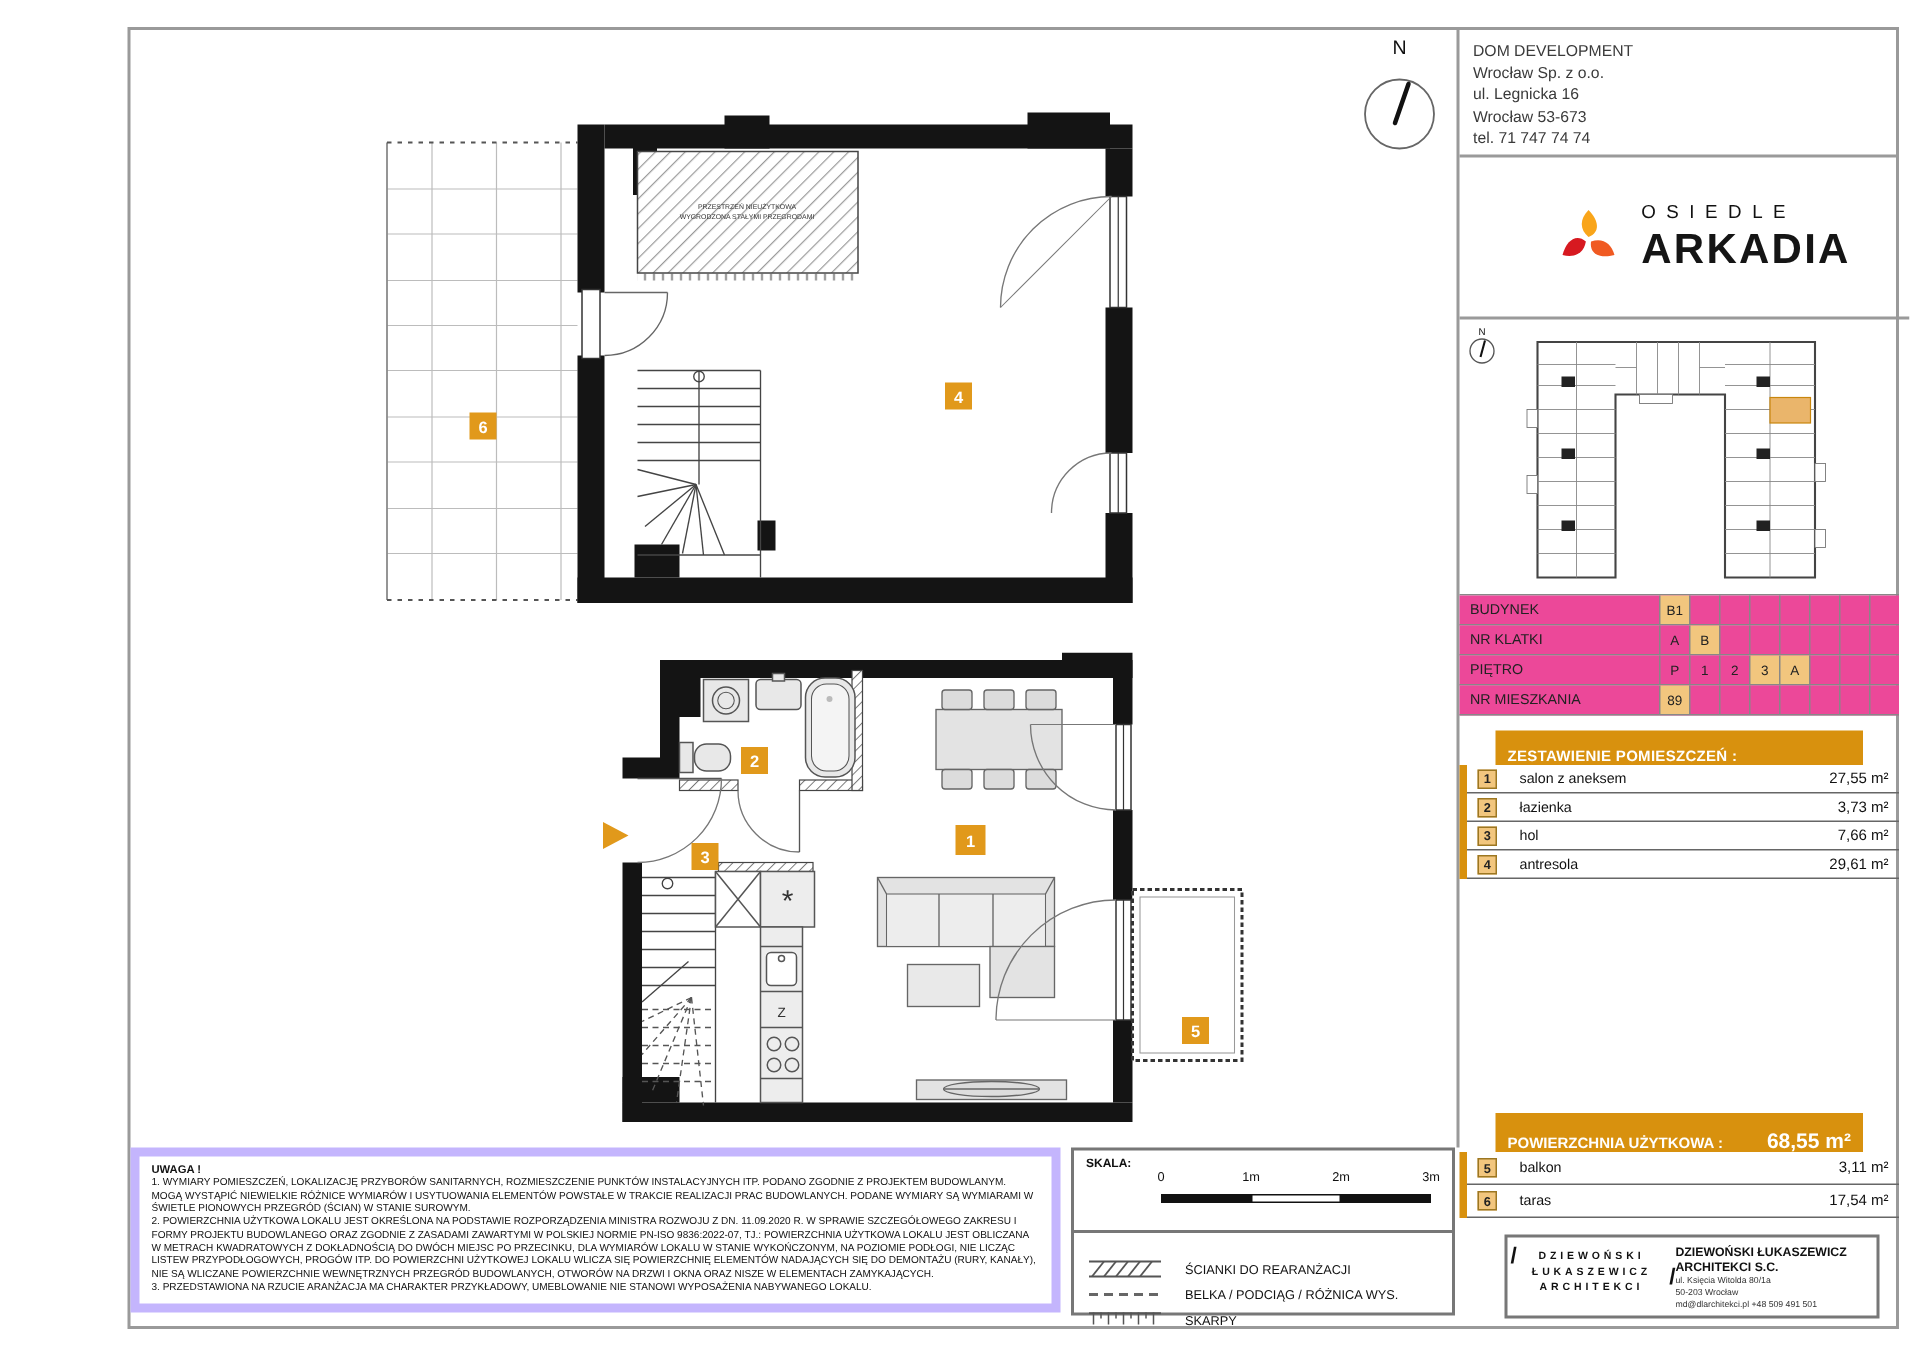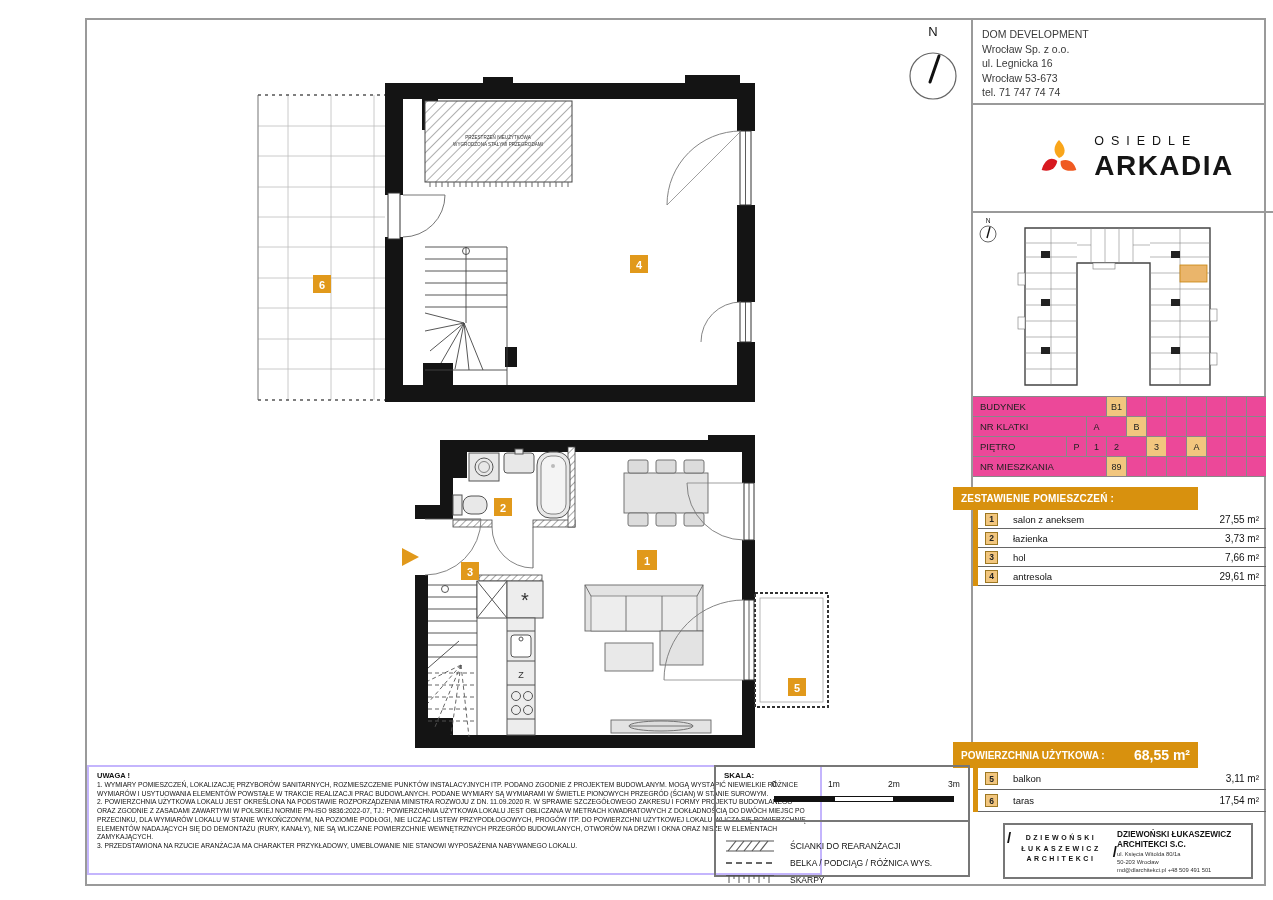--- a/index.html
+++ b/index.html
@@ -20,36 +20,36 @@
   .dom-text{position:absolute;left:26px;top:20px;width:60px;text-align:center;color:#fff;font-weight:bold;font-size:17px;letter-spacing:.5px;}
   .dom-sub{position:absolute;left:26px;top:38px;width:60px;text-align:center;color:#fff;font-weight:bold;font-size:4.6px;letter-spacing:.4px;}
   .arkadia-box{left:973px;top:105px;width:324px;height:108px;border-bottom:2px solid #9a9a9a;box-sizing:border-box;display:flex;align-items:center;justify-content:center;gap:12px;}
   .arkadia-words .l1{font-size:12.5px;letter-spacing:7px;color:#111;font-weight:500;margin-bottom:2px;}
   .arkadia-words .l2{font-size:28px;font-weight:800;letter-spacing:1.5px;color:#151515;}
   .siteplan-box{left:973px;top:213px;width:293px;height:183px;}
   .info-table{left:973px;top:396px;width:293px;border-top:1px solid #888;}
   .info-row{display:flex;height:19px;border-bottom:1px solid #888;align-items:stretch;background:#ec4899;}
   .info-label{flex:1;font-size:9.5px;color:#222;display:flex;align-items:center;padding-left:7px;}
   .info-cell{width:19px;border-left:1px solid #888;font-size:9px;display:flex;align-items:center;justify-content:center;color:#222;}
-  .info-cell.hl{background:var(--cellhl);margin-left:20px;}
-  .sec-header{left:953px;width:245px;background:var(--accent);color:#fff;display:flex;align-items:center;box-sizing:border-box;}
+  .info-cell.hl{background:var(--cellhl);}
+  .sec-header{left:997px;width:245px;background:var(--accent);color:#fff;display:flex;align-items:flex-end;box-sizing:border-box;}
   .zest-header{top:487px;height:23px;font-size:10px;font-weight:bold;padding-left:8px;letter-spacing:.2px;}
   .pow-header{top:742px;height:26px;padding:0 8px;}
   .pow-label{font-size:10px;font-weight:bold;}
   .pow-value{margin-left:auto;font-size:14px;font-weight:bold;}
   .rooms-table{left:973px;width:293px;border-left:5px solid var(--accent);box-sizing:border-box;}
   .rooms-top{top:510px;}
   .rooms-out{top:768px;}
   .room-row{display:flex;align-items:center;height:18px;border-bottom:1px solid #666;}
   .rooms-out .room-row{height:21px;}
   .badge{width:13px;height:13px;background:var(--cellhl);border:1px solid #9c7722;font-size:8.5px;font-weight:bold;display:flex;align-items:center;justify-content:center;color:#222;margin-left:7px;box-sizing:border-box;}
   .room-name{font-size:9.5px;margin-left:15px;color:#111;}
   .room-area{margin-left:auto;font-size:10px;margin-right:7px;color:#111;}
   
-  .notes-box{left:87px;top:765px;width:735px;height:110px;border:2px solid #c4b5fd;box-sizing:border-box;padding:4px 8px;}
+  .notes-box{left:87px;top:765px;width:620px;height:110px;border:6px solid #c4b5fd;box-sizing:border-box;padding:4px 8px;}
   .notes-title{font-size:7.5px;font-weight:bold;margin-bottom:1px;}
   .notes-box p{margin:0;font-size:6.7px;line-height:8.7px;color:#111;}
   .legend-box{left:714px;top:765px;width:256px;height:112px;border:2px solid #777;box-sizing:border-box;}
   .skala-zone{position:relative;height:53px;border-bottom:2px solid #777;}
   .skala-label{position:absolute;left:8px;top:4px;font-size:8px;font-weight:bold;}
   .tick{position:absolute;top:12px;width:22px;text-align:center;font-size:8.5px;}
   .bar-seg{position:absolute;top:29px;height:6px;width:60px;box-sizing:border-box;}
   .seg-black{background:#111;}
   .seg-white{background:#fff;border:1px solid #111;}
   .legend-rows{padding-top:15px;}

